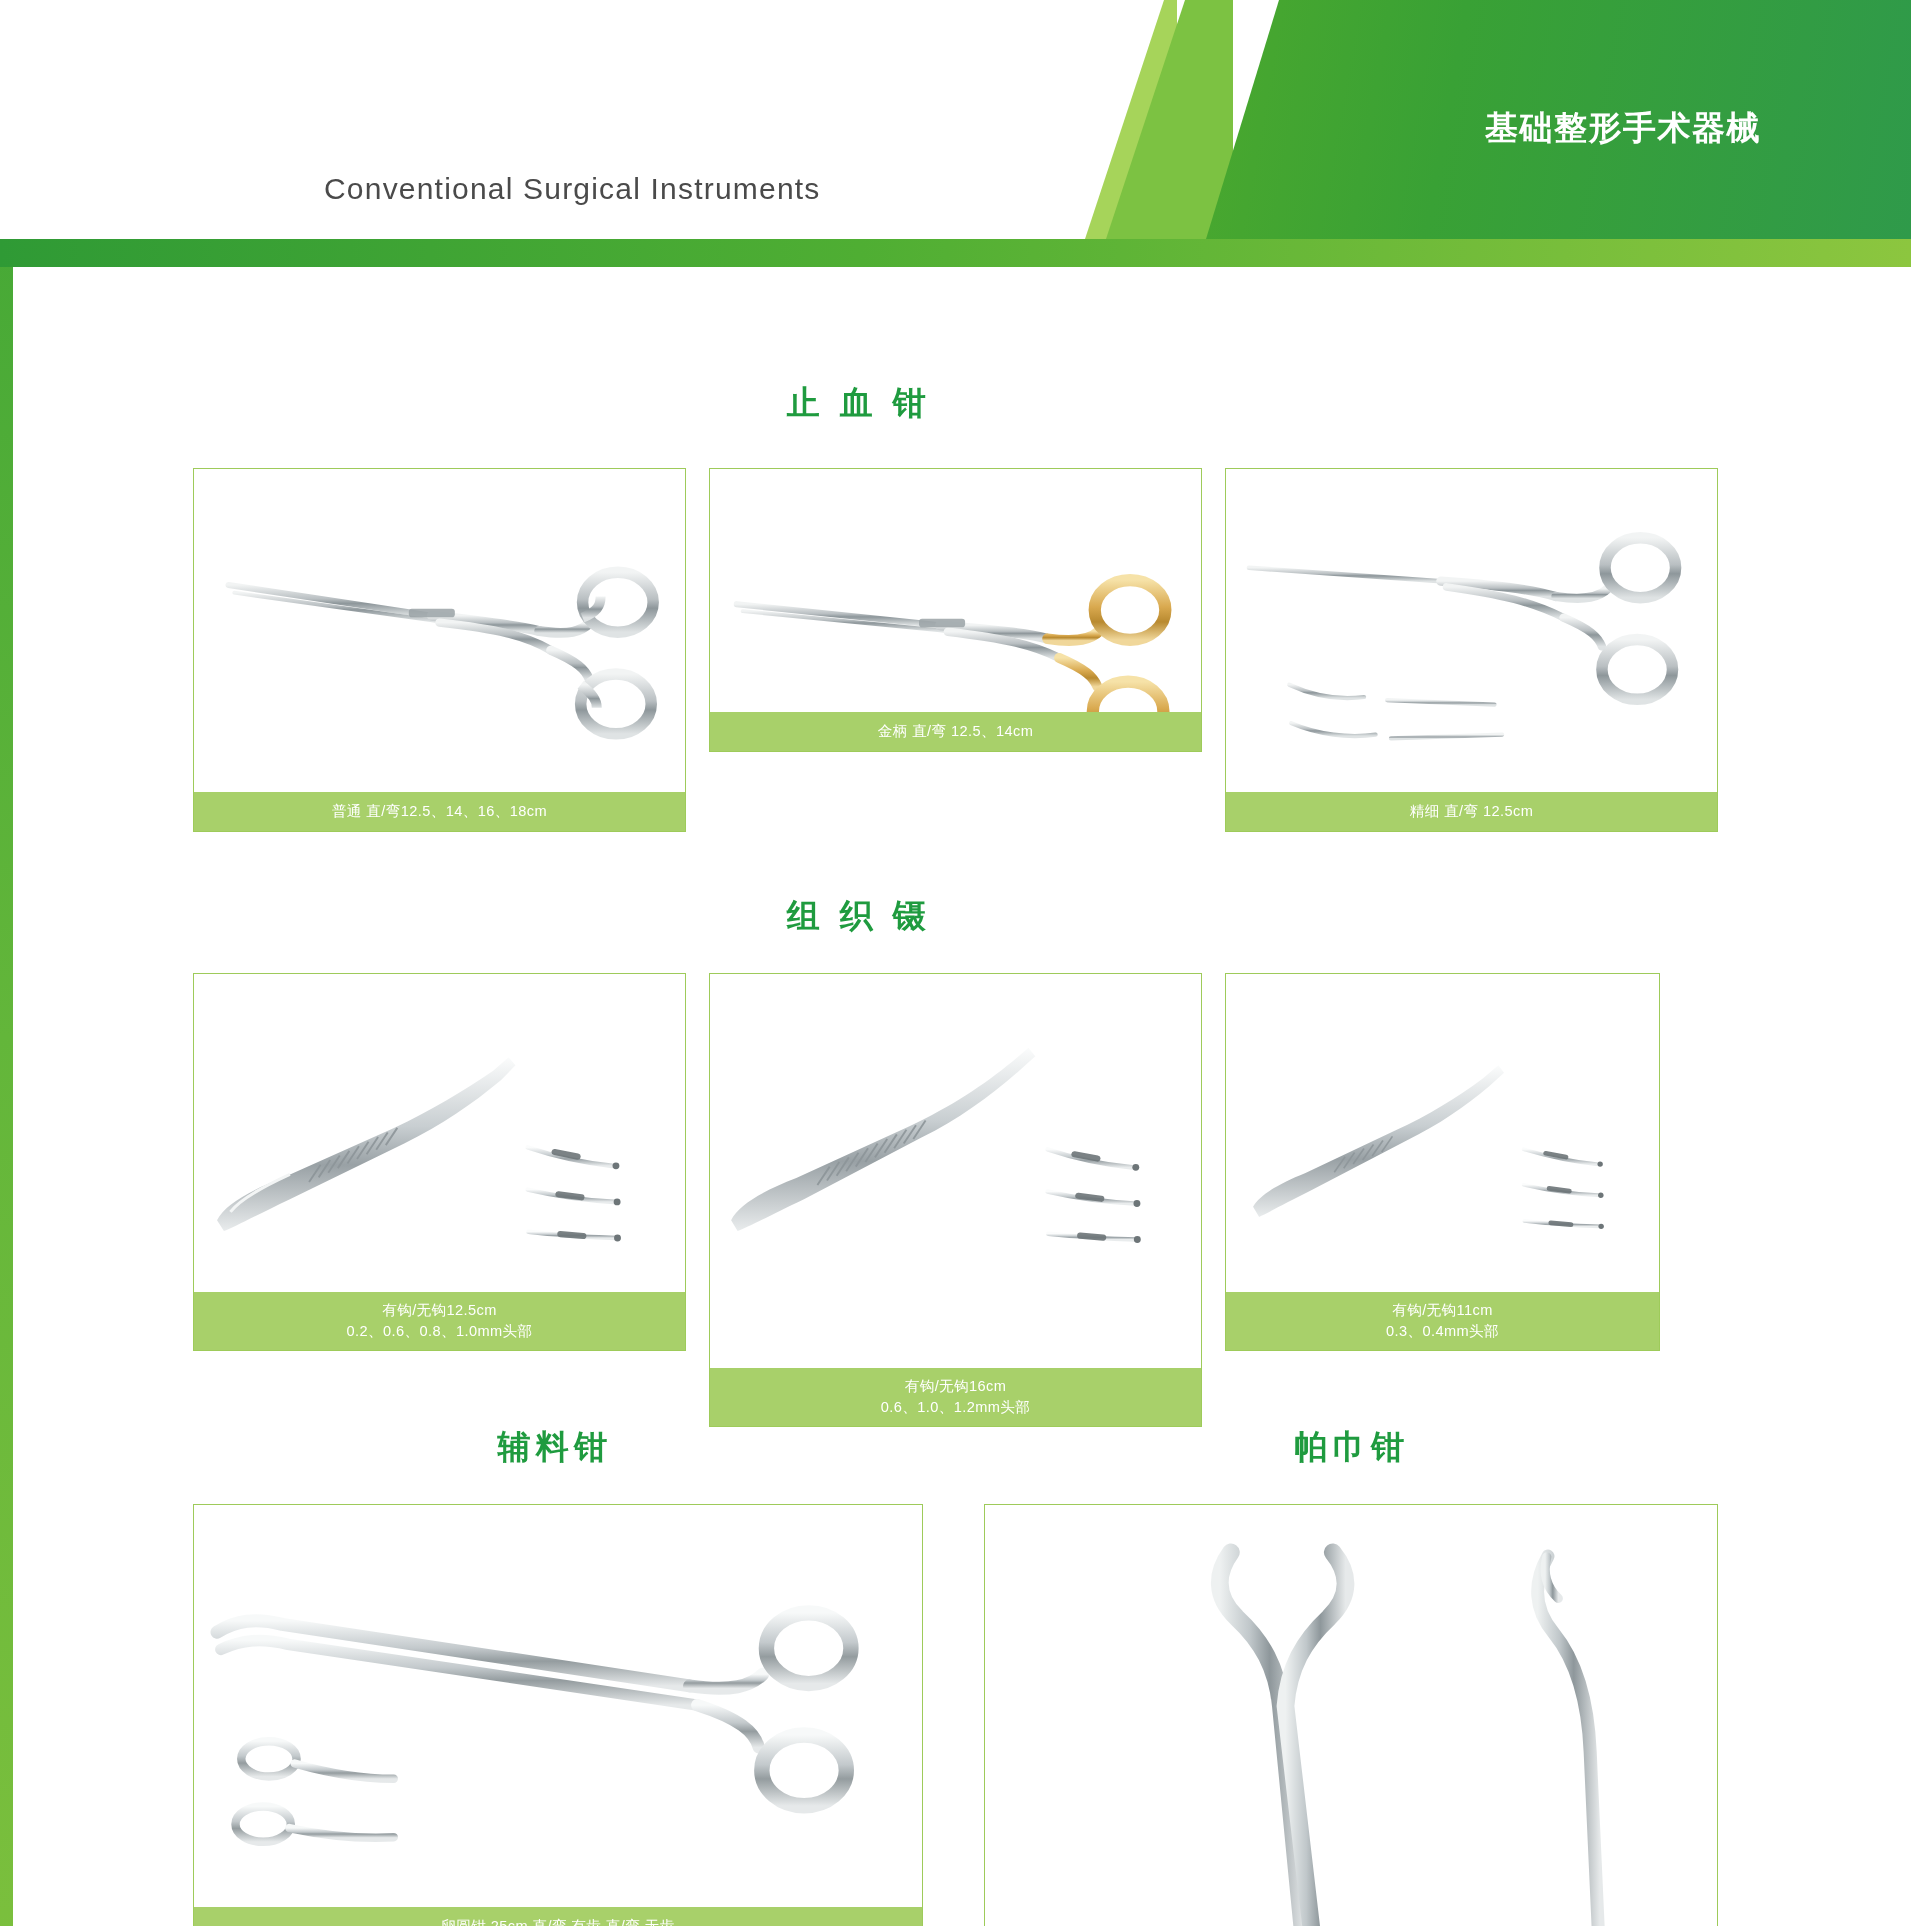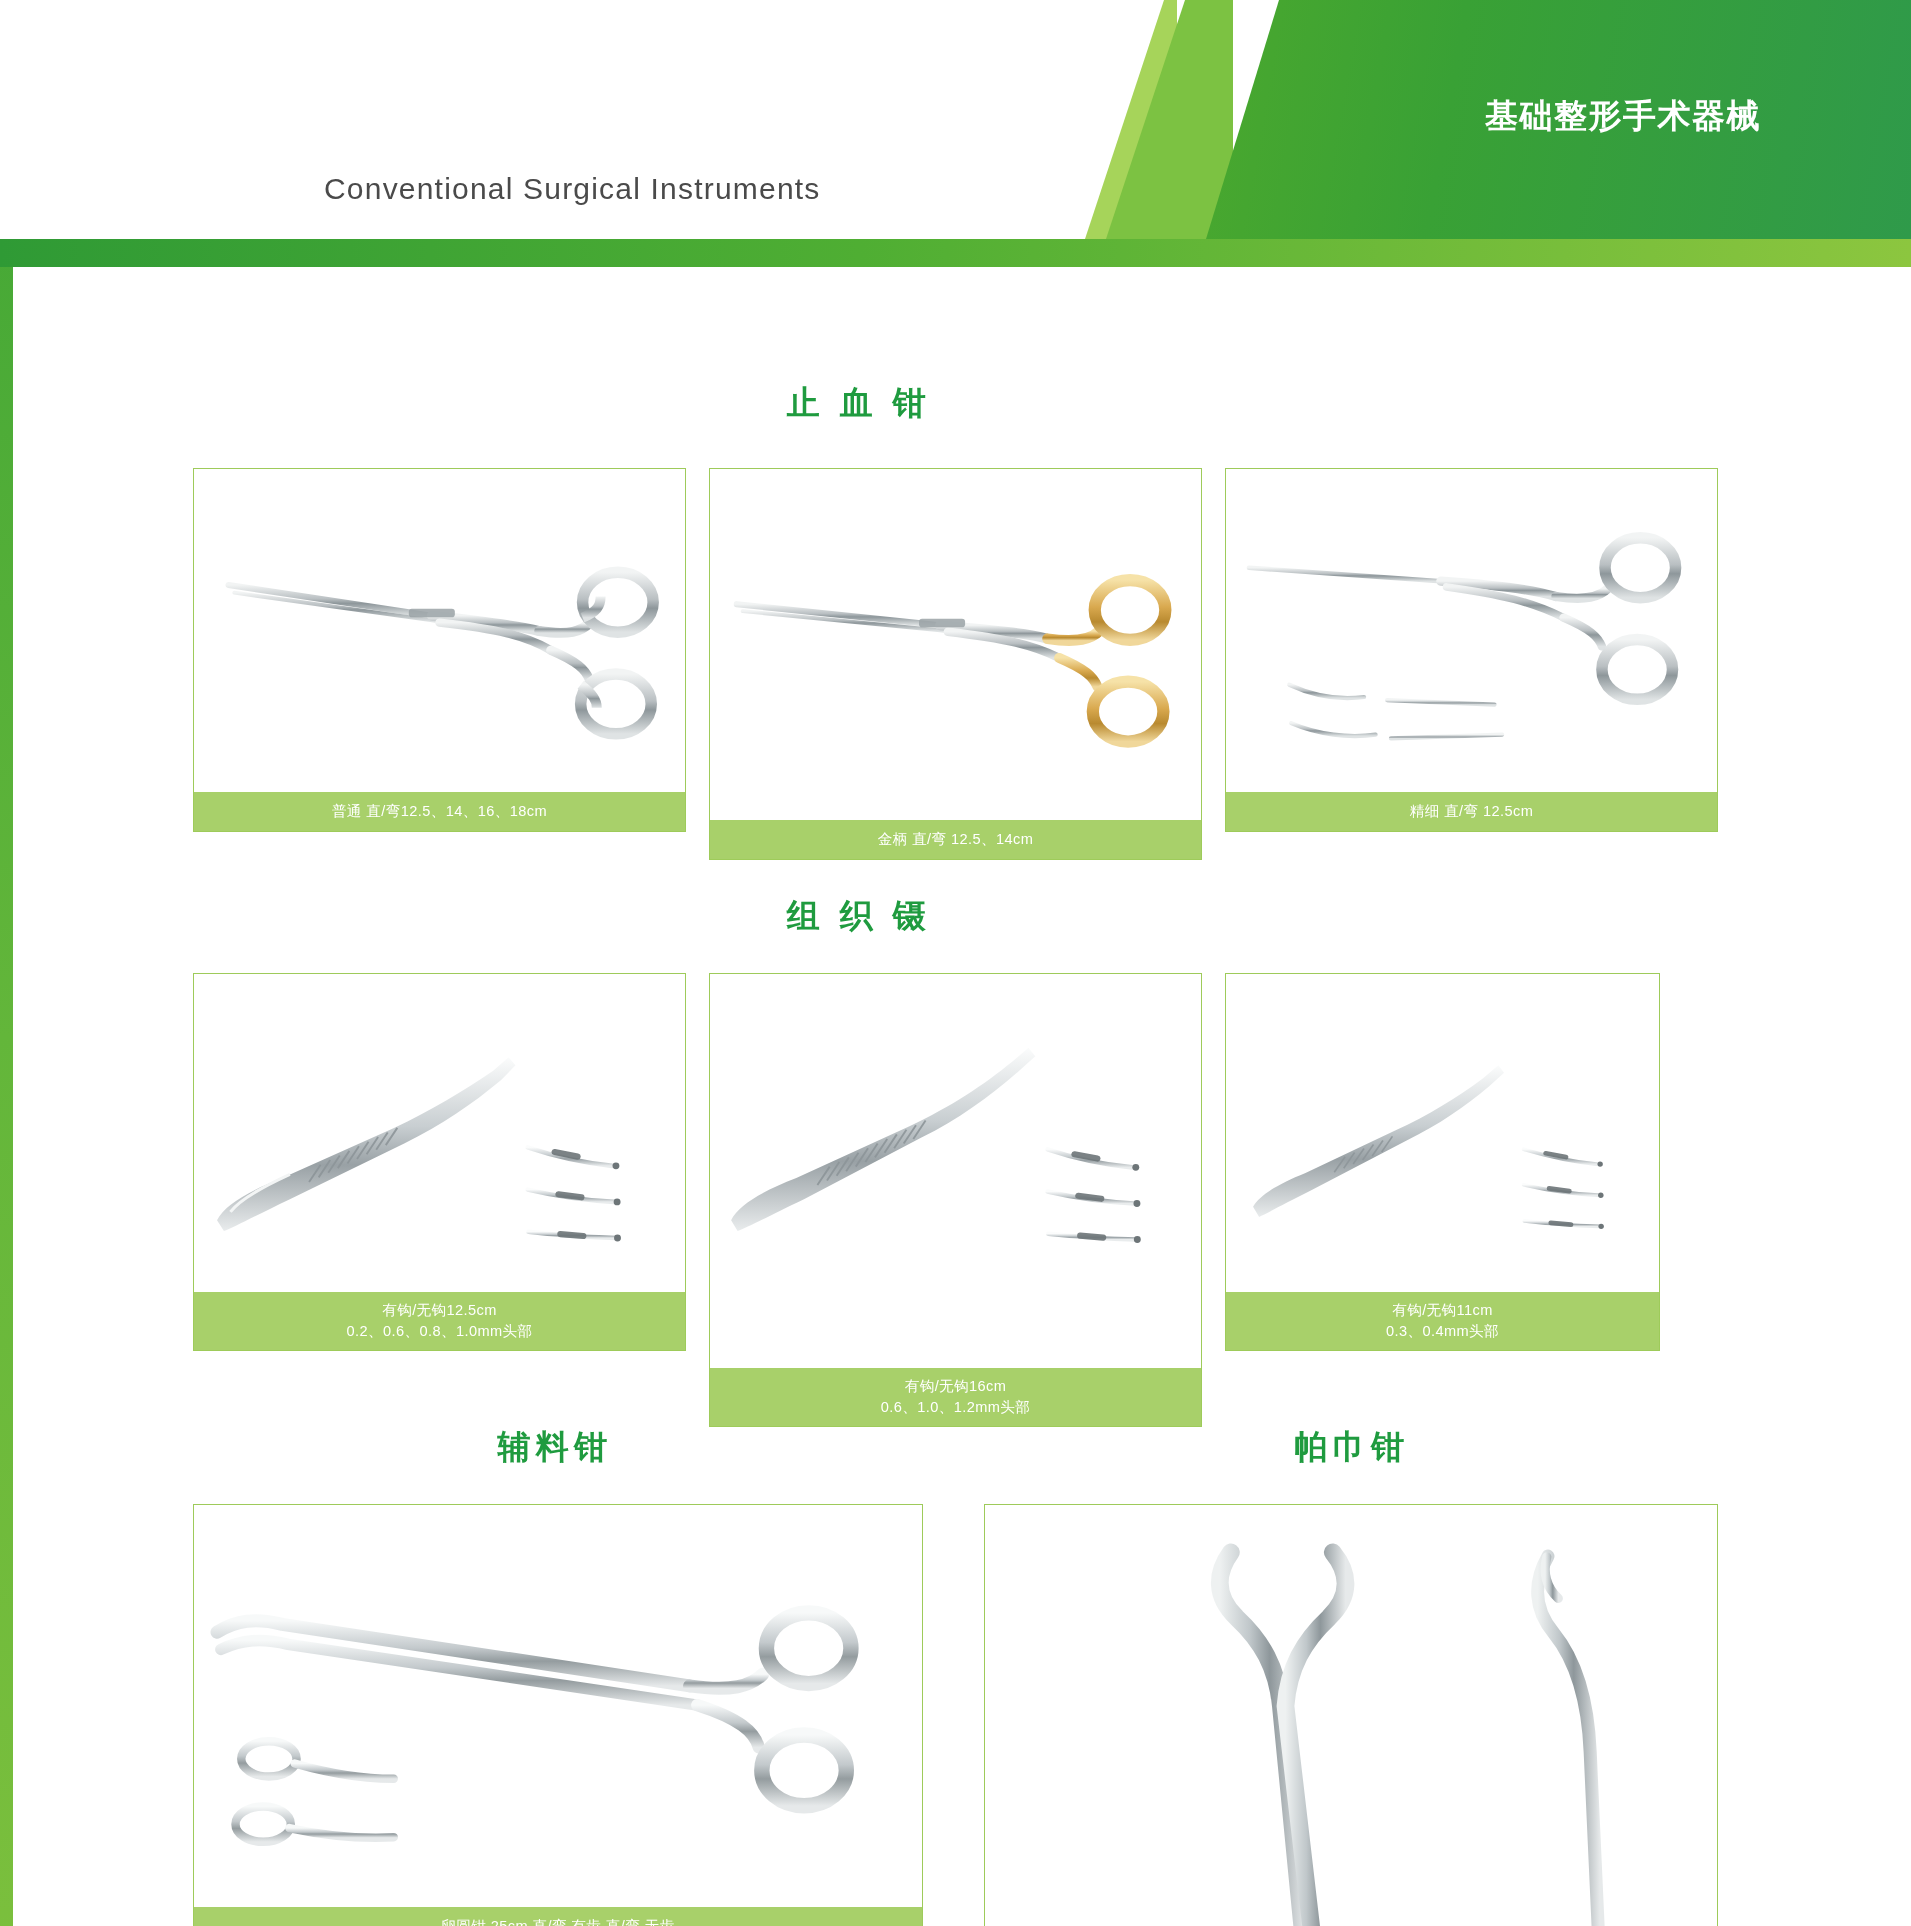--- a/index.html
+++ b/index.html
@@ -91,21 +91,21 @@
     transform: translateY(-50%);
     font-size: 30px;
     letter-spacing: 1.2px;
     color: #4a4a4a;
     font-family: "Liberation Sans", sans-serif;
     white-space: nowrap;
   }
   .header-cn {
     position: absolute;
     right: 150px;
-    top: 116px;
+    top: 128px;
     transform: translateY(-50%);
     font-size: 33px;
     font-weight: bold;
     color: #ffffff;
     letter-spacing: 1.5px;
     white-space: nowrap;
   }
 
   
   .section-title {
@@ -204,21 +204,21 @@
           <path d="M1008 560 C1040 585 1050 600 1050 620" stroke="url(#steel1)" stroke-width="26" fill="none"></path>
           <rect x="560" y="362" width="120" height="22" rx="8" fill="#9aa2a6" opacity="0.85"></rect>
         </svg>
       </div>
     </div>
     <div class="card-caption" style="height:39px;justify-content:center;">
       <span>普通  直/弯12.5、14、16、18cm</span>
     </div>
   </div>
 
-  <div class="card" style="left:709px; top:468px; width:493px; height:392px;">
+  <div class="card" style="left:709px; top:468px; width:493px; height:284px;">
     <div class="card-photo" style="height:326px;">
       <div class="art">
         <svg viewBox="0 0 1280 845" preserveAspectRatio="xMidYMid meet">
           <defs>
             <linearGradient id="steel2" x1="0" y1="0" x2="0" y2="1">
               <stop offset="0%" stop-color="#f2f4f4"></stop>
                 <stop offset="45%" stop-color="#b9bfc2"></stop>
               <stop offset="60%" stop-color="#8e979b"></stop>
                 <stop offset="100%" stop-color="#dfe3e4"></stop>
             </linearGradient>

